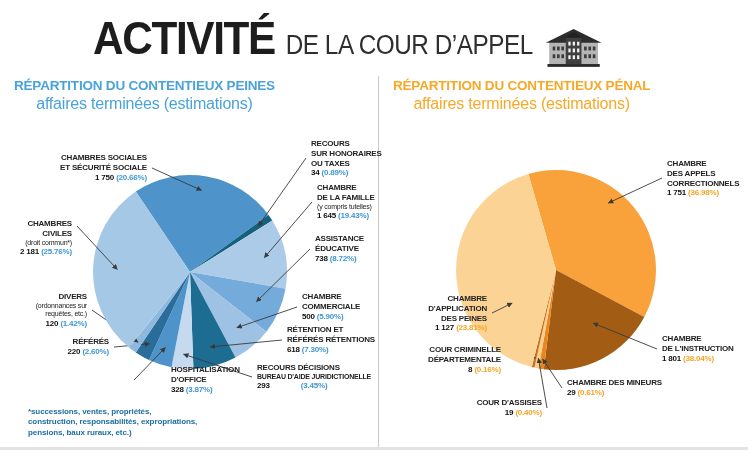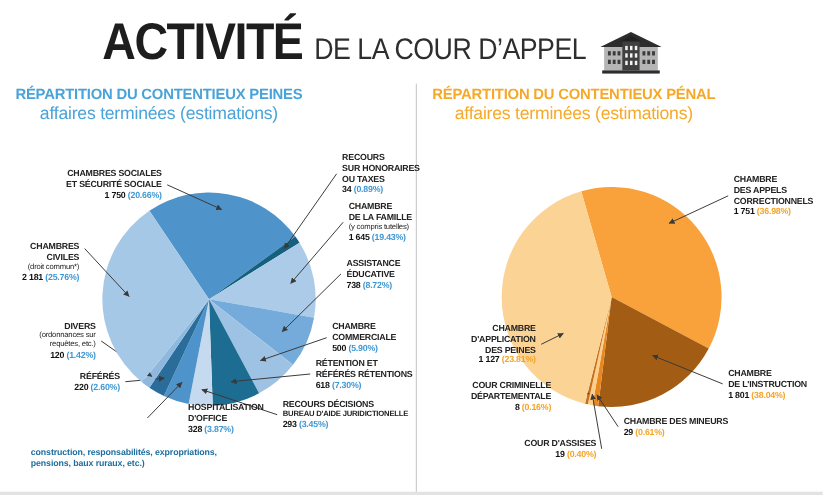--- a/index.html
+++ b/index.html
@@ -158,21 +158,21 @@
         <div class="lbl-val"><span class="num">500</span><span class="pct" style="color: rgb(62, 151, 211);">&nbsp;(5.90%)</span></div>
       </div>
       <div class="pie-label left" style="left: 287px; top: 340px;">
         <div class="lbl-line">RÉTENTION ET</div>
         <div class="lbl-line">RÉFÉRÉS RÉTENTIONS</div>
         <div class="lbl-val"><span class="num">618</span><span class="pct" style="color: rgb(62, 151, 211);">&nbsp;(7.30%)</span></div>
       </div>
       <div class="pie-label left" style="left: 257px; top: 377px;">
         <div class="lbl-line">RECOURS DÉCISIONS</div>
         <div class="lbl-sub">BUREAU D'AIDE JURIDICTIONELLE</div>
-        <div class="lbl-val"><span class="num">293</span><span class="pct" style="color: rgb(62, 151, 211);">&nbsp;(3.45%)</span></div>
+        <div class="lbl-val"><span class="num">293</span><span class="pct" style="color: rgb(62, 151, 211); padding-left: 29px;">&nbsp;(3.45%)</span></div>
       </div>
       <div class="pie-label left" style="left: 139px; top: 380px; margin-left: 32px;">
         <div class="lbl-line">HOSPITALISATION</div>
         <div class="lbl-line">D'OFFICE</div>
         <div class="lbl-val"><span class="num">328</span><span class="pct" style="color: rgb(62, 151, 211);">&nbsp;(3.87%)</span></div>
       </div>
       <div class="pie-label right" style="right: 647px; top: 347px;">
         <div class="lbl-line">RÉFÉRÉS</div>
         <div class="lbl-val"><span class="num">220</span><span class="pct" style="color: rgb(62, 151, 211);">&nbsp;(2.60%)</span></div>
       </div>
@@ -213,18 +213,19 @@
       </div>
       <div class="pie-label right" style="right: 269px; top: 313px;">
         <div class="lbl-line">CHAMBRE</div>
         <div class="lbl-line">D'APPLICATION</div>
         <div class="lbl-line">DES PEINES</div>
         <div class="lbl-val"><span class="num">1 127</span><span class="pct" style="color: rgb(245, 163, 36);">&nbsp;(23.81%)</span></div>
       </div>
     </div>
 
   <div class="footnote">
+    <div>*successions, ventes, propriétés,</div>
     <div>construction, responsabilités, expropriations,</div>
     <div>pensions, baux ruraux, etc.)</div>
   </div>
 
   <div class="bottom-strip"></div>
 </div>
 
 </body></html>

